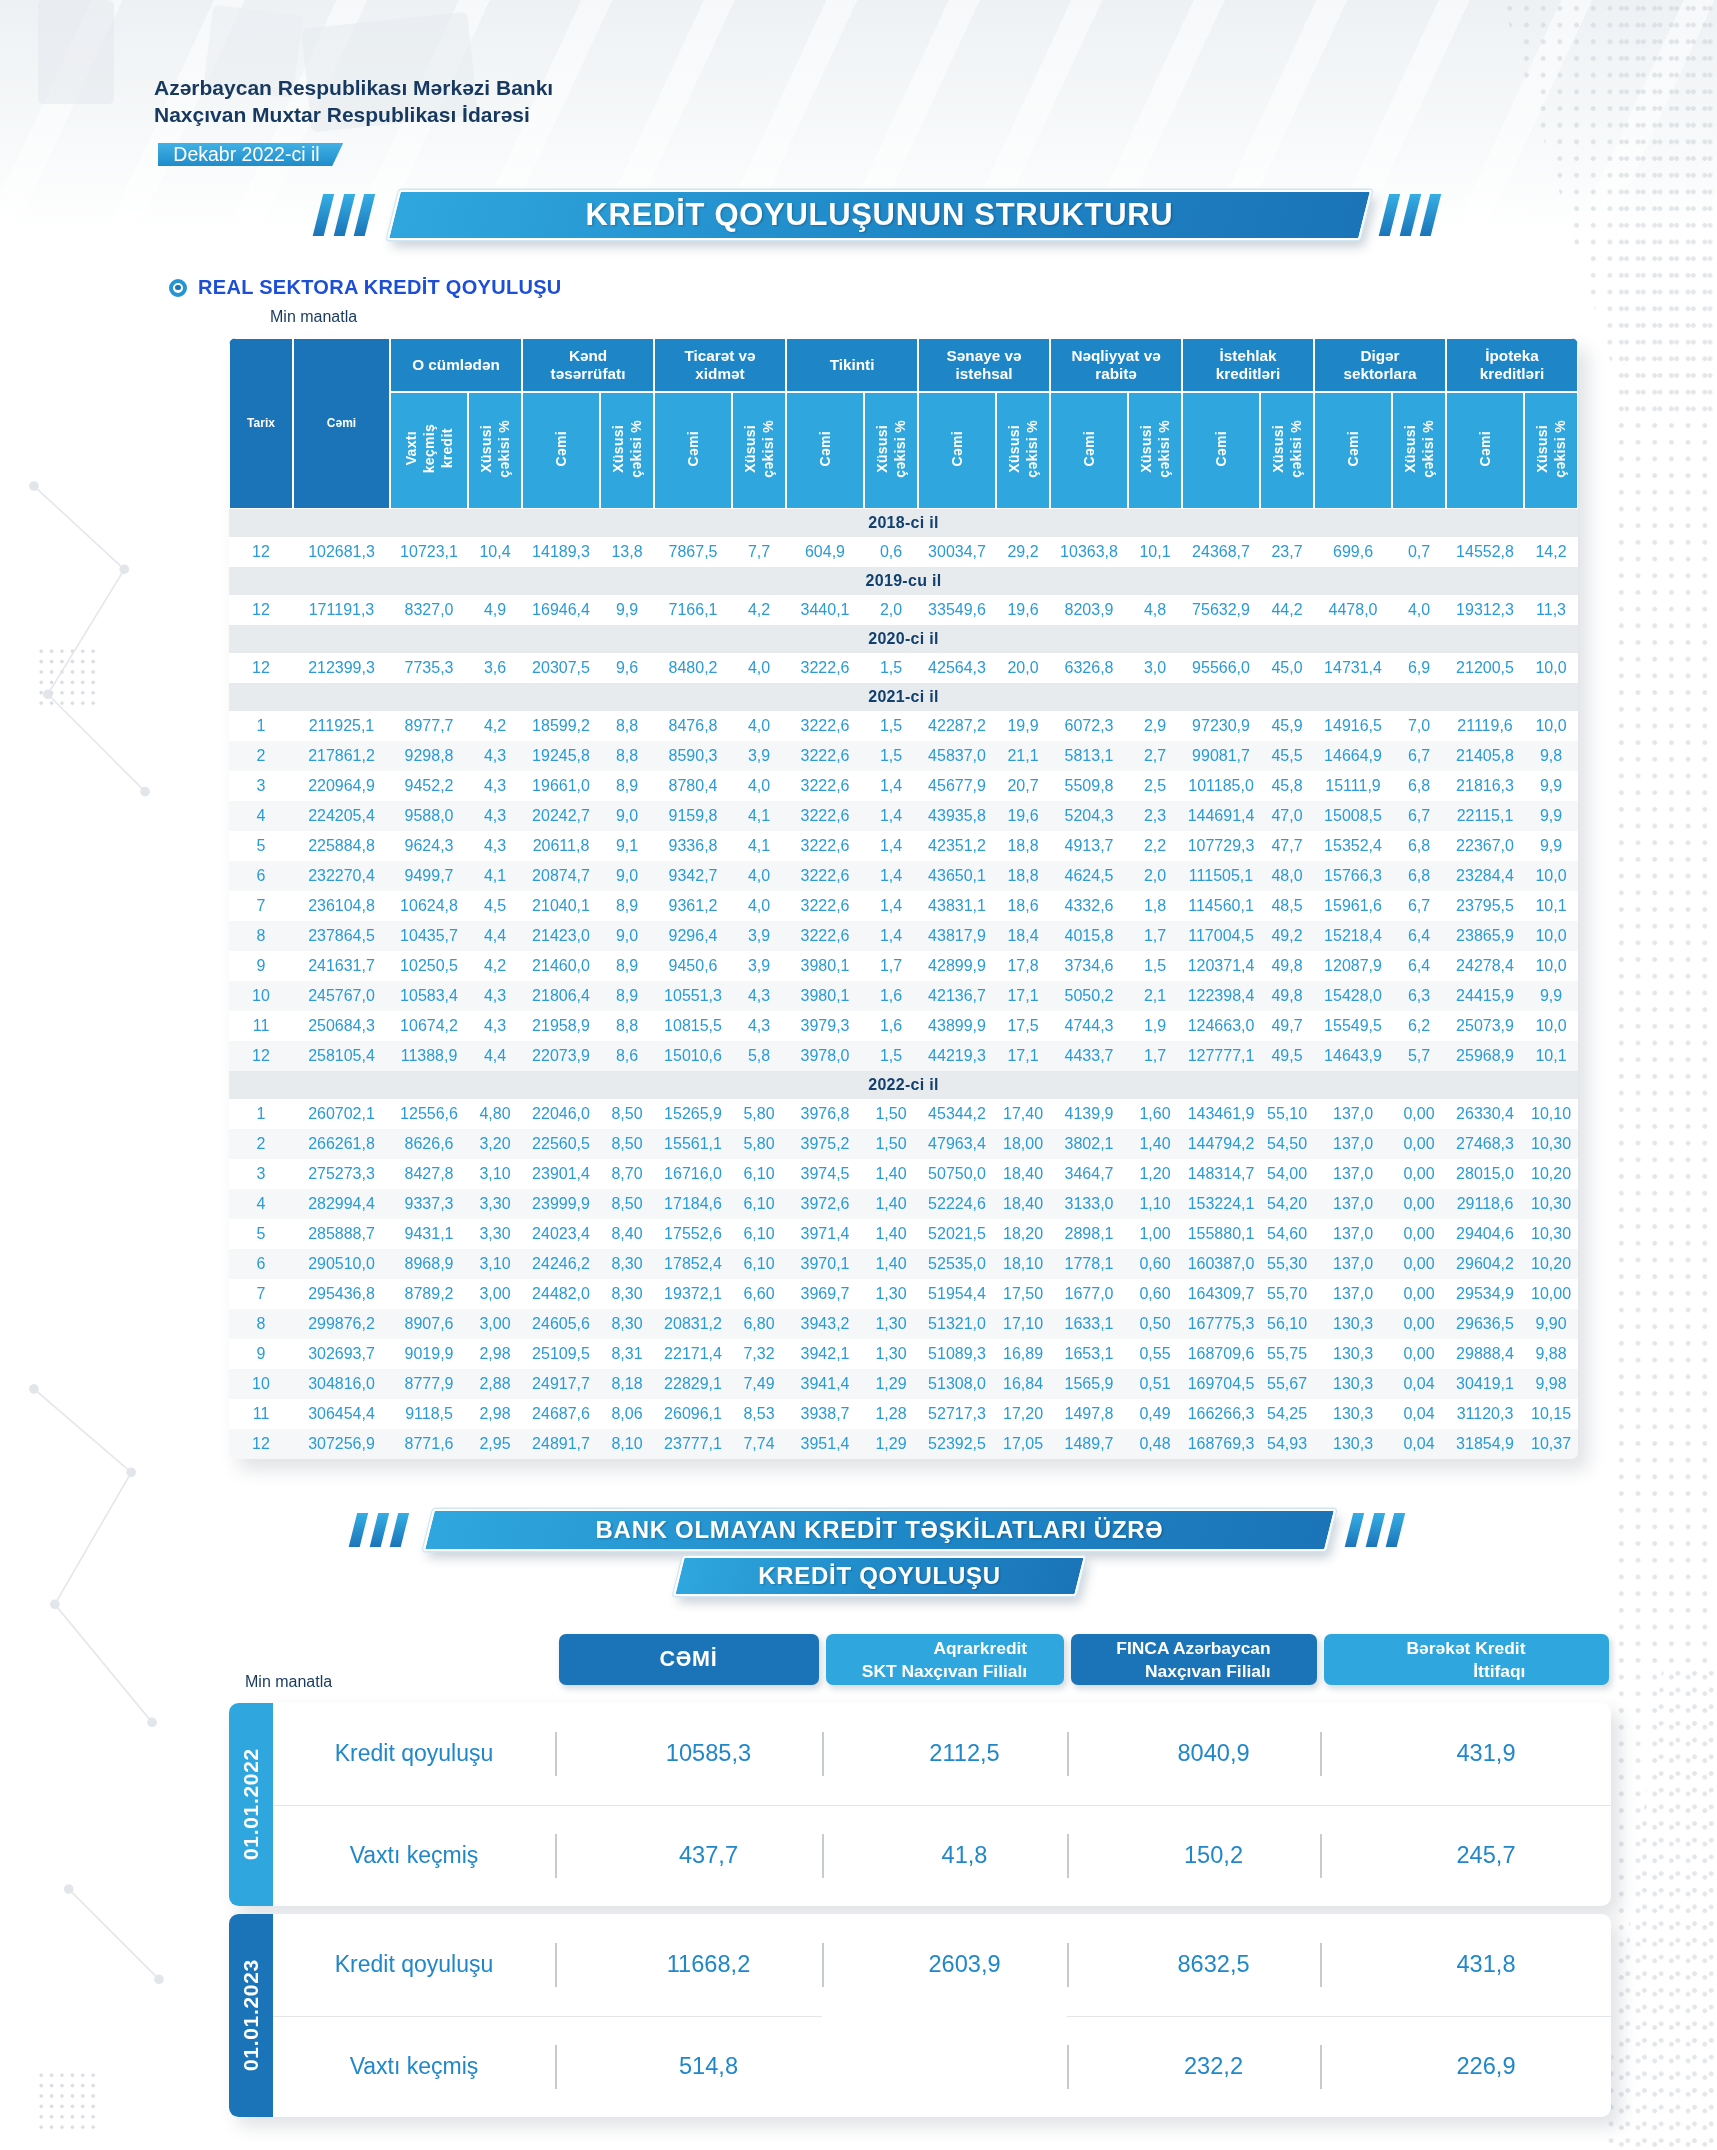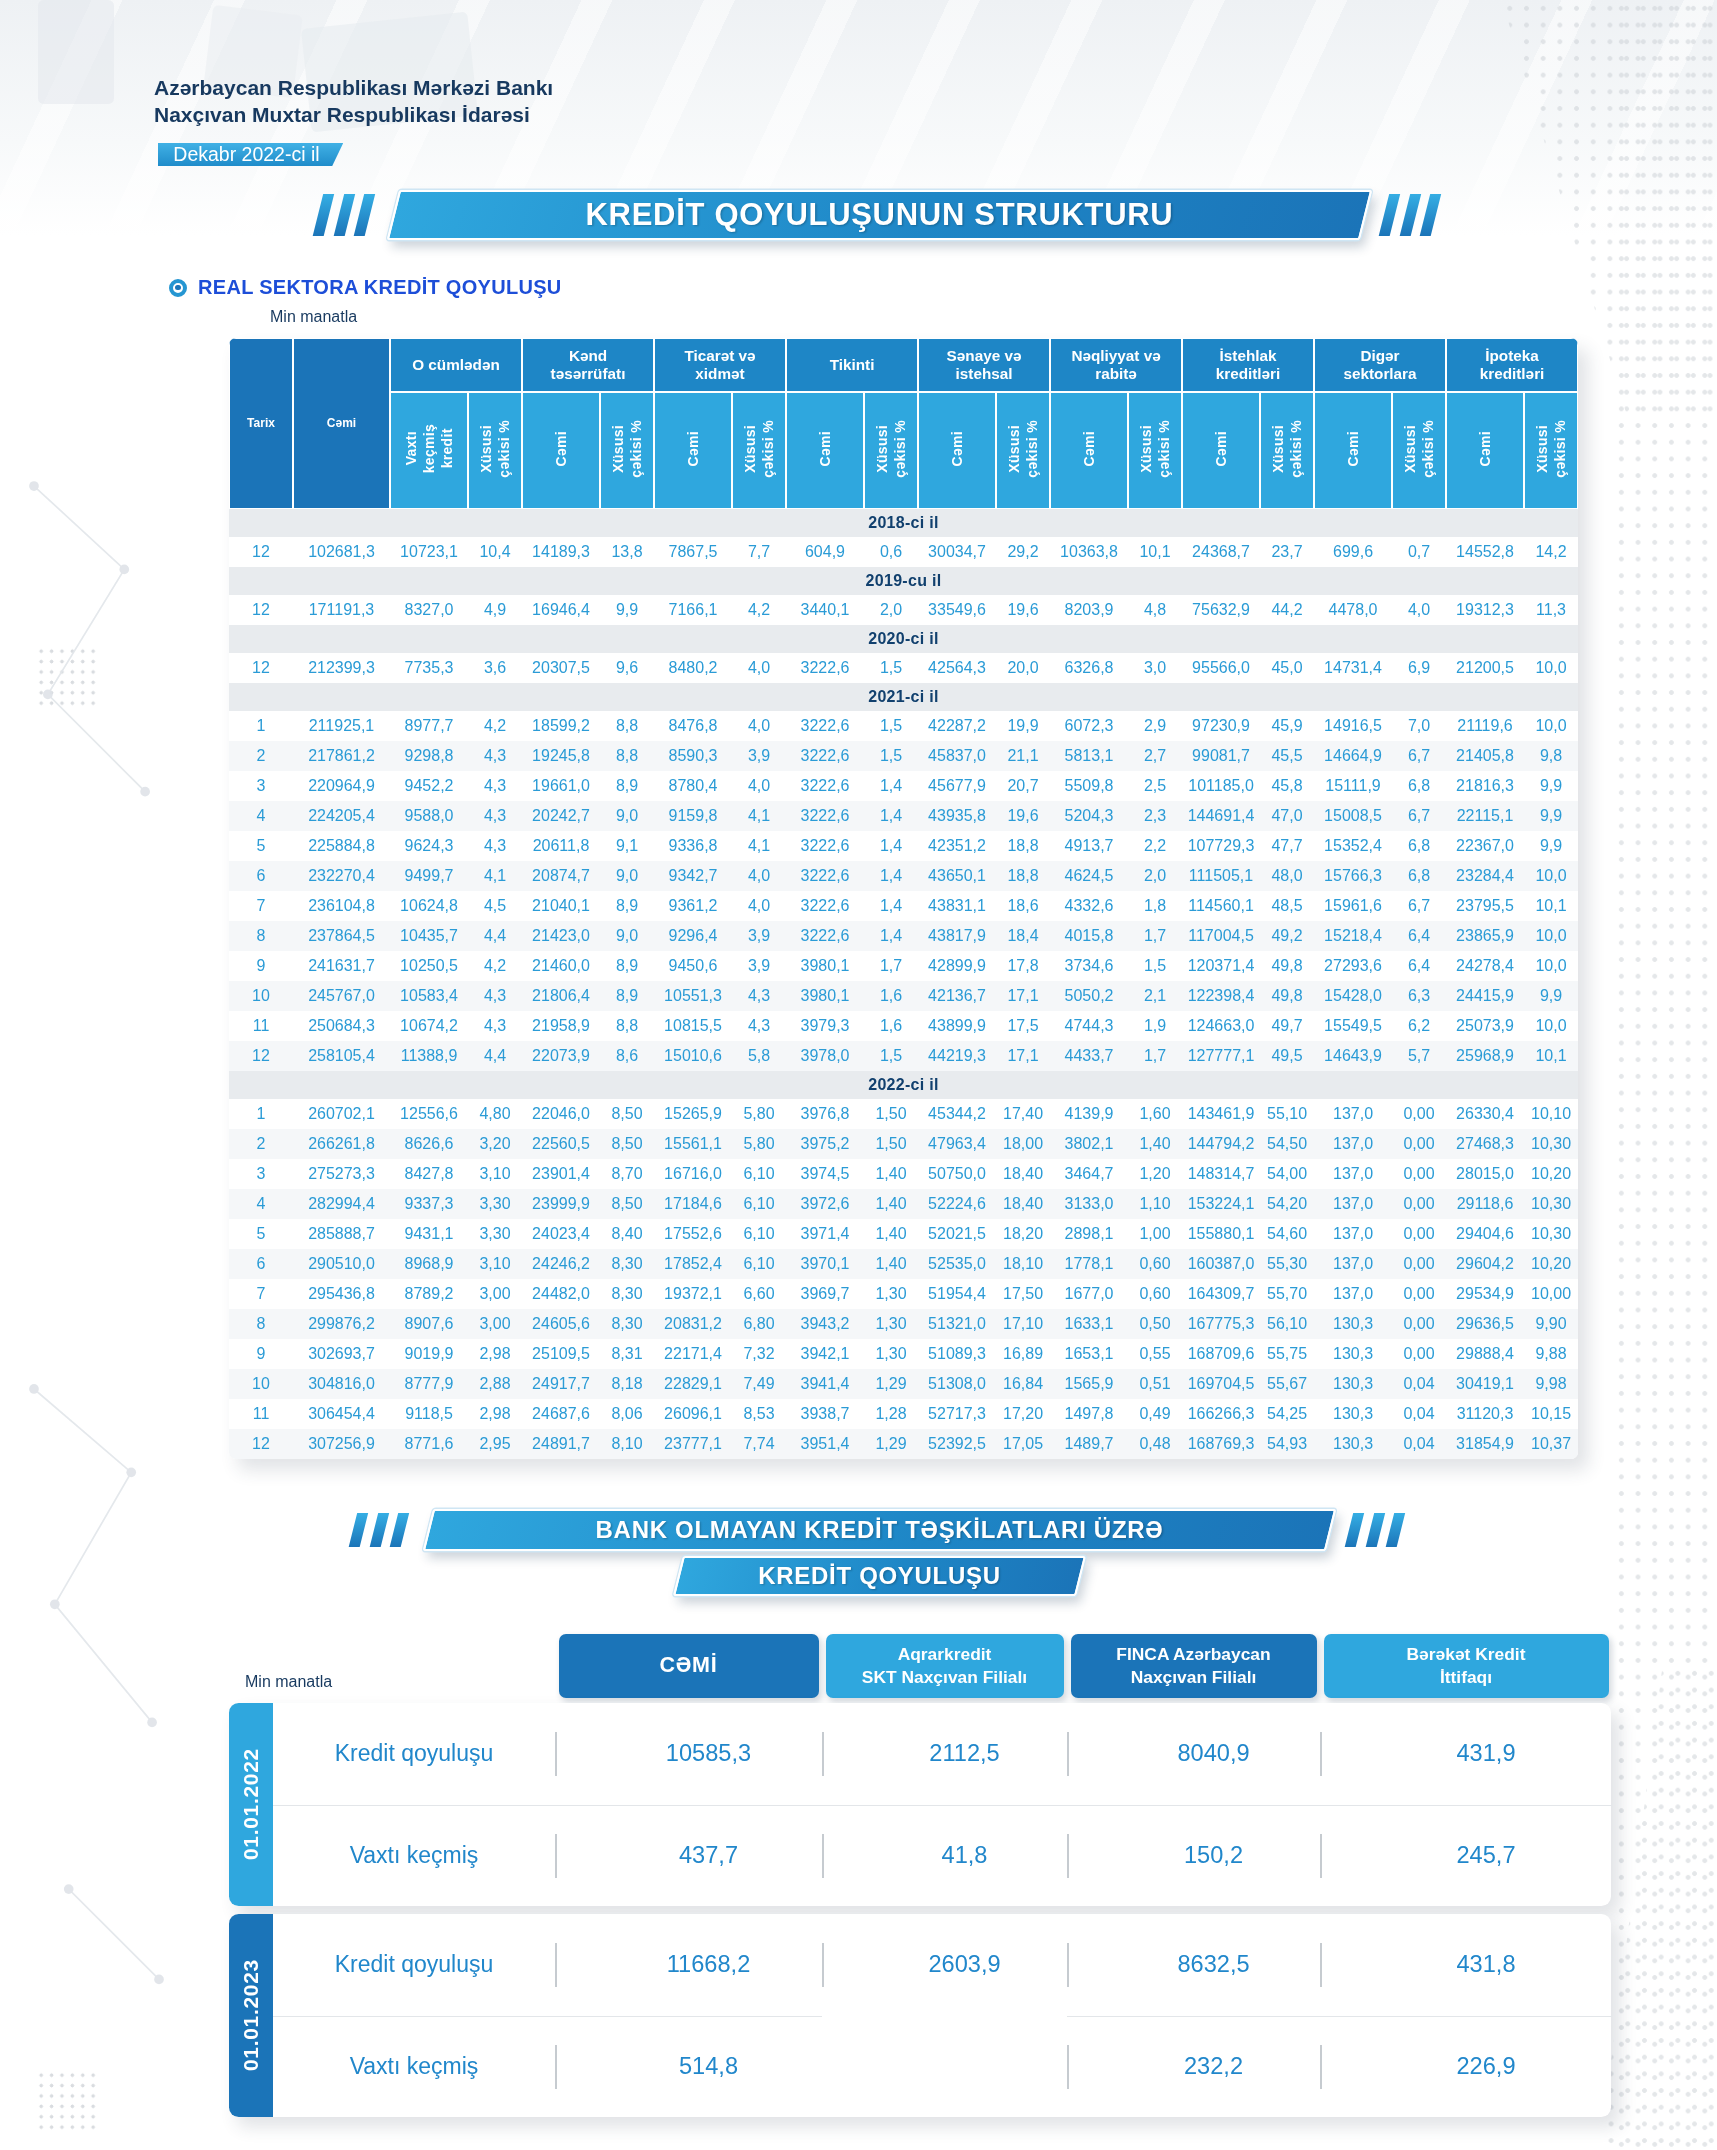--- a/index.html
+++ b/index.html
@@ -75,23 +75,23 @@
   .rot { display:inline-block; writing-mode:vertical-rl; transform:rotate(180deg);
     white-space:pre-line; line-height:1.3; font-size:14px; letter-spacing:0.3px; max-height:108px; }
   .t1 td { height:30px; font-size:16px; color:#2a9bd6; text-align:center; background:#ffffff; }
   .t1 tr.alt td { background:#f5f7f9; }
   .t1 tr.year-row td { background:#e8ebee; color:#11406e; font-weight:bold; height:28px;
     letter-spacing:0.3px; }
 
   
   .t2-headers { position:absolute; left:229px; top:1634px; width:1382px; display:grid;
     grid-template-columns:44px 282px 267px 245px 253px 292px; }
-  .t2h { margin:0 3.5px; height:64px; border-radius:7px; color:#fff; font-weight:bold;
+  .t2h { margin:0 3.5px; height:51px; border-radius:7px; color:#fff; font-weight:bold;
     display:flex; flex-direction:column; align-items:center; justify-content:center;
-    text-align:center; font-size:17.4px; line-height:1.3; white-space:pre-line;
+    text-align:right; font-size:17.4px; line-height:1.3; white-space:pre-line;
     box-shadow:2.8px 3.5px 6.3px rgba(20,50,80,.18); }
   .t2h.cemi  { grid-column:3; background:#1b74b8; font-size:21.5px; letter-spacing:0.7px; }
   .t2h.aqr   { grid-column:4; background:#2fa7de; }
   .t2h.finca { grid-column:5; background:#1b74b8; }
   .t2h.berek { grid-column:6; background:#2fa7de; }
 
   .t2-group { position:absolute; left:229px; width:1382px; height:203px; background:#fff;
     border-radius:9.7px; box-shadow:8.3px 9.7px 16.7px rgba(40,60,80,.14); display:grid;
     grid-template-columns:44px 282px 267px 245px 253px 292px; grid-template-rows:1fr 1fr; }
   #grp2022 { top:1703px; } #grp2023 { top:1914px; }
@@ -516,21 +516,21 @@
             <td>9450,6</td>
             <td>3,9</td>
             <td>3980,1</td>
             <td>1,7</td>
             <td>42899,9</td>
             <td>17,8</td>
             <td>3734,6</td>
             <td>1,5</td>
             <td>120371,4</td>
             <td>49,8</td>
-            <td>27293,6</td>
+            <td>12087,9</td>
             <td>6,4</td>
             <td>24278,4</td>
             <td>10,0</td>
           </tr>
           <tr class="alt">
             <td>10</td>
             <td>245767,0</td>
             <td>10583,4</td>
             <td>4,3</td>
             <td>21806,4</td>

